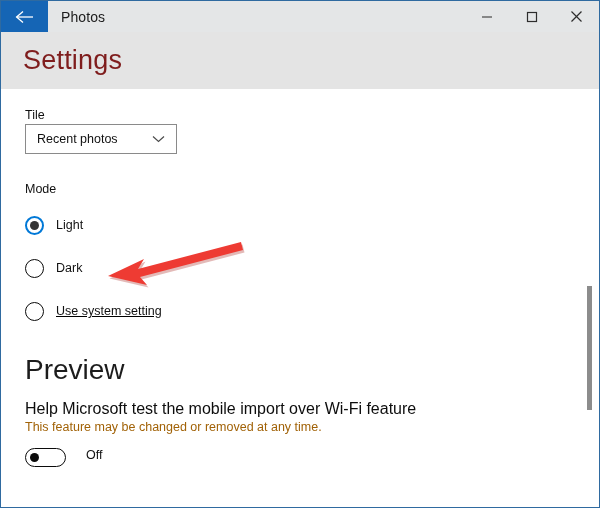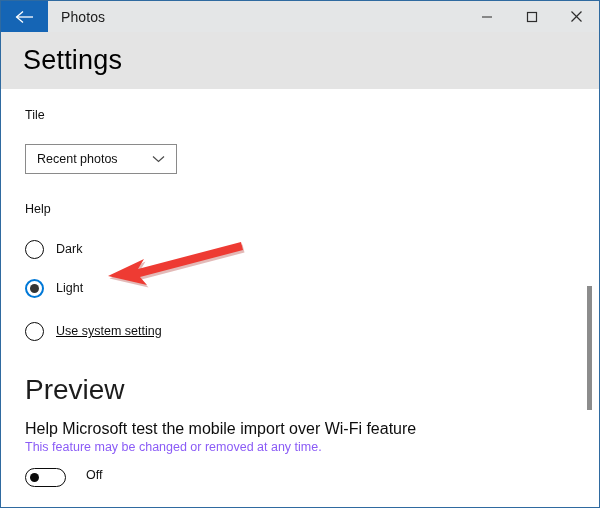--- a/index.html
+++ b/index.html
@@ -67,21 +67,21 @@
   #header-band {
     height: 57px;
     background: #e4e4e4;
     display: flex;
     align-items: center;
   }
   #page-title {
     padding-left: 22px;
     font-size: 27px;
     font-weight: 300;
-    color: #000000;
+    color: #7f1d1d;
     letter-spacing: .2px;
   }
 
   
   #content {
     position: relative;
     background: #ffffff;
     height: 301px;
     padding-left: 24px;
     box-sizing: border-box;
@@ -93,21 +93,21 @@
     padding-top: 19px;
   }
   .sub-label {
     font-size: 12.5px;
     color: #101010;
     padding-top: 20px;
   }
 
   
   #tile-dropdown {
-    margin-top: 22px;
+    margin-top: 2px;
     width: 152px;
     height: 30px;
     box-sizing: border-box;
     border: 1px solid #8a8a8a;
     background: #ffffff;
     display: flex;
     align-items: center;
     cursor: default;
     gap: 29px;
   }
@@ -176,21 +176,21 @@
     color: #1c1c1c;
   }
   #preview-desc-primary {
     padding-top: 14px;
     font-size: 16px;
     color: #0d0d0d;
   }
   #preview-desc-secondary {
     padding-top: 2px;
     font-size: 12.5px;
-    color: #8b5cf6;
+    color: #a16207;
   }
 
   
   #toggle-row {
     display: flex;
     align-items: flex-start;
     margin-top: 14px;
   }
   #preview-toggle {
     width: 41px;
@@ -300,30 +300,30 @@
 
     <div id="tile-dropdown">
       <span id="tile-dropdown-value">Recent photos</span>
       <span id="tile-dropdown-chevron">
         <svg width="13" height="8" viewBox="0 0 13 8">
           <path d="M1 1.5 L6.5 6.5 L12 1.5" fill="none" stroke="#4a4a4a" stroke-width="1.15"></path>
         </svg>
       </span>
     </div>
 
-    <div class="group-label" id="mode-label">Help</div>
+    <div class="group-label" id="mode-label">Mode</div>
+
+    <div class="radio-row" id="radio-light">
+      <span class="radio-mark checked"></span>
+      <span class="radio-label">Light</span>
+    </div>
 
     <div class="radio-row" id="radio-dark">
       <span class="radio-mark"></span>
       <span class="radio-label">Dark</span>
-    </div>
-
-    <div class="radio-row" id="radio-light">
-      <span class="radio-mark checked"></span>
-      <span class="radio-label">Light</span>
     </div>
 
     <div class="radio-row" id="radio-system">
       <span class="radio-mark"></span>
       <span class="radio-label">Use system setting</span>
     </div>
 
     <div id="preview-title">Preview</div>
 
     <div id="preview-desc-primary">Help Microsoft test the mobile import over Wi-Fi feature</div>

